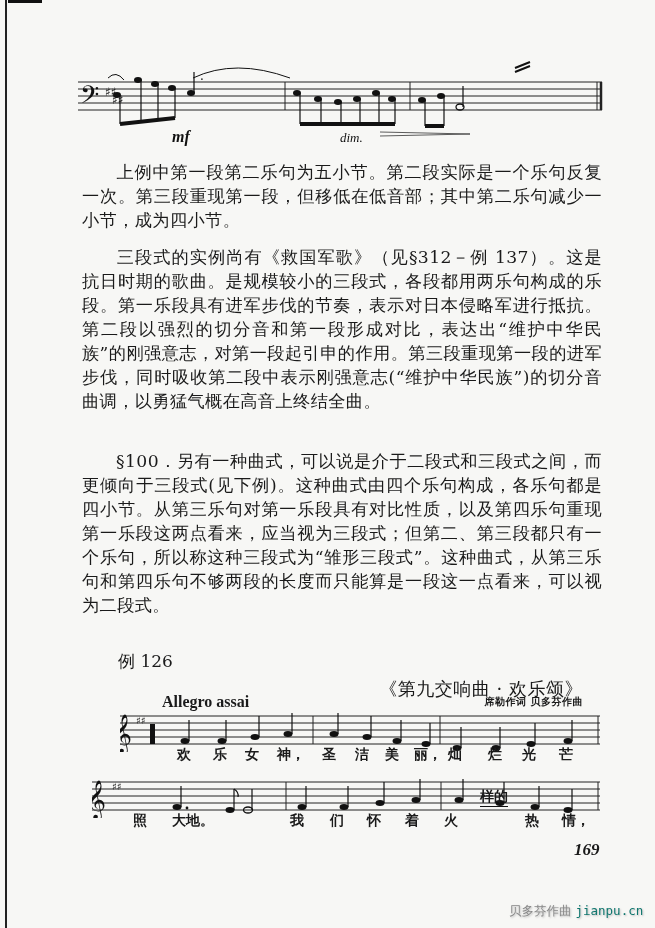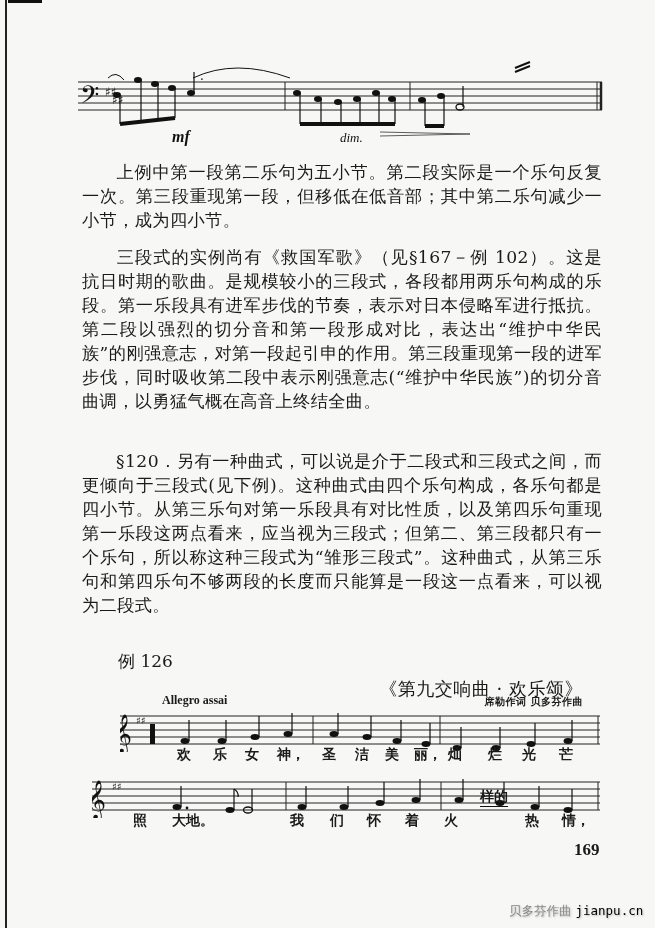--- a/index.html
+++ b/index.html
@@ -11,26 +11,26 @@
   .top-edge { position:absolute; left:8px; top:0; width:34px; height:3px; background:#111; }
   .staff-wrap { position:absolute; }
   .para {
     position:absolute; left:82px; width:520px; font-size:17.2px; line-height:24px;
     letter-spacing:0.4px; text-align:justify;
   }
   .para .indent { display:inline-block; width:34px; }
   .ex-label { position:absolute; left:118px; top:650px; font-size:17px; }
   .song-title { position:absolute; right:72px; top:677px; font-size:18px; font-weight:normal; letter-spacing:0.5px; }
   .song-credits { position:absolute; right:72px; top:695px; font-size:10px; font-weight:bold; letter-spacing:0.5px; }
-  .tempo { position:absolute; left:162px; top:693px; font-size:12px; font-weight:bold; font-family:"Liberation Serif", serif; }
+  .tempo { position:absolute; left:162px; top:693px; font-size:16px; font-weight:bold; font-family:"Liberation Serif", serif; }
   .lyrics { position:absolute; font-size:14px; font-weight:bold; }
   .lyric { position:absolute; white-space:nowrap; }
-  .page-num { position:absolute; left:574px; top:840px; font-size:17px; font-weight:bold; font-family:"Liberation Serif", serif; }
+  .page-num { position:absolute; left:574px; top:840px; font-size:17px; font-weight:bold; font-family:"Liberation Serif", serif;font-style:italic; }
   .watermark { position:absolute; left:509px; top:903px; font-size:12.5px; color:#888; font-family:"DejaVu Sans", sans-serif; text-shadow:1px 1px 2px #bbb; }
-  .watermark .domain { color:#000000; font-family:"DejaVu Sans Mono", monospace; }
+  .watermark .domain { color:#0f766e; font-family:"DejaVu Sans Mono", monospace; }
 </style>
 </head>
 <body>
 
 <div class="left-edge"></div>
 <div class="top-edge"></div>
 
 <svg class="staff-wrap" style="left:60px;top:60px" width="560" height="90" viewBox="0 0 560 90">
   <g stroke="#222" stroke-width="1">
     <line x1="18" y1="22" x2="542" y2="22"></line>
@@ -84,22 +84,22 @@
   <path d="M48 18 Q56 10 64 20" fill="none" stroke="#111"></path>
   <path d="M133 18 Q175 -2 230 18" fill="none" stroke="#111"></path>
   <path d="M455 8 L470 2 M455 12 L470 6" stroke="#111" stroke-width="2"></path>
   <text x="140" y="20" font-size="12" fill="#111">.</text>
   <text x="112" y="82" font-size="16" font-weight="bold" font-style="italic" fill="#111" font-family="Liberation Serif, serif">mf</text>
   <text x="280" y="82" font-size="13" font-style="italic" fill="#111" font-family="Liberation Serif, serif">dim.</text>
   <path d="M320 72 L410 74 M320 76 L410 74" stroke="#333" stroke-width="0.8"></path>
 </svg>
 
 <div class="para" style="top:160px"><span class="indent"></span><span>上例中第一段第二乐句为五小节。第二段实际是一个乐句反复一次。第三段重现第一段，但移低在低音部；其中第二乐句减少一小节，成为四小节。</span></div>
-<div class="para" style="top:245px"><span class="indent"></span><span>三段式的实例尚有《救国军歌》（见§167－例 102）。这是抗日时期的歌曲。是规模较小的三段式，各段都用两乐句构成的乐段。第一乐段具有进军步伐的节奏，表示对日本侵略军进行抵抗。第二段以强烈的切分音和第一段形成对比，表达出“维护中华民族”的刚强意志，对第一段起引申的作用。第三段重现第一段的进军步伐，同时吸收第二段中表示刚强意志(“维护中华民族”)的切分音曲调，以勇猛气概在高音上终结全曲。</span></div>
-<div class="para" style="top:449px"><span class="indent"></span><span>§120．另有一种曲式，可以说是介于二段式和三段式之间，而更倾向于三段式(见下例)。这种曲式由四个乐句构成，各乐句都是四小节。从第三乐句对第一乐段具有对比性质，以及第四乐句重现第一乐段这两点看来，应当视为三段式；但第二、第三段都只有一个乐句，所以称这种三段式为“雏形三段式”。这种曲式，从第三乐句和第四乐句不够两段的长度而只能算是一段这一点看来，可以视为二段式。</span></div>
+<div class="para" style="top:245px"><span class="indent"></span><span>三段式的实例尚有《救国军歌》（见§312－例 137）。这是抗日时期的歌曲。是规模较小的三段式，各段都用两乐句构成的乐段。第一乐段具有进军步伐的节奏，表示对日本侵略军进行抵抗。第二段以强烈的切分音和第一段形成对比，表达出“维护中华民族”的刚强意志，对第一段起引申的作用。第三段重现第一段的进军步伐，同时吸收第二段中表示刚强意志(“维护中华民族”)的切分音曲调，以勇猛气概在高音上终结全曲。</span></div>
+<div class="para" style="top:449px"><span class="indent"></span><span>§100．另有一种曲式，可以说是介于二段式和三段式之间，而更倾向于三段式(见下例)。这种曲式由四个乐句构成，各乐句都是四小节。从第三乐句对第一乐段具有对比性质，以及第四乐句重现第一乐段这两点看来，应当视为三段式；但第二、第三段都只有一个乐句，所以称这种三段式为“雏形三段式”。这种曲式，从第三乐句和第四乐句不够两段的长度而只能算是一段这一点看来，可以视为二段式。</span></div>
 
 <div class="ex-label">例 126</div>
 <div class="song-title">《第九交响曲 · 欢乐颂》</div>
 <div class="song-credits">席勒作词  贝多芬作曲</div>
 <div class="tempo">Allegro assai</div>
 
 <svg class="staff-wrap" style="left:120px;top:712px" width="485" height="40" viewBox="0 0 485 40">
   <g stroke="#222" stroke-width="1">
     <line x1="0" y1="4" x2="480" y2="4"></line>
       <line x1="0" y1="11" x2="480" y2="11"></line>

